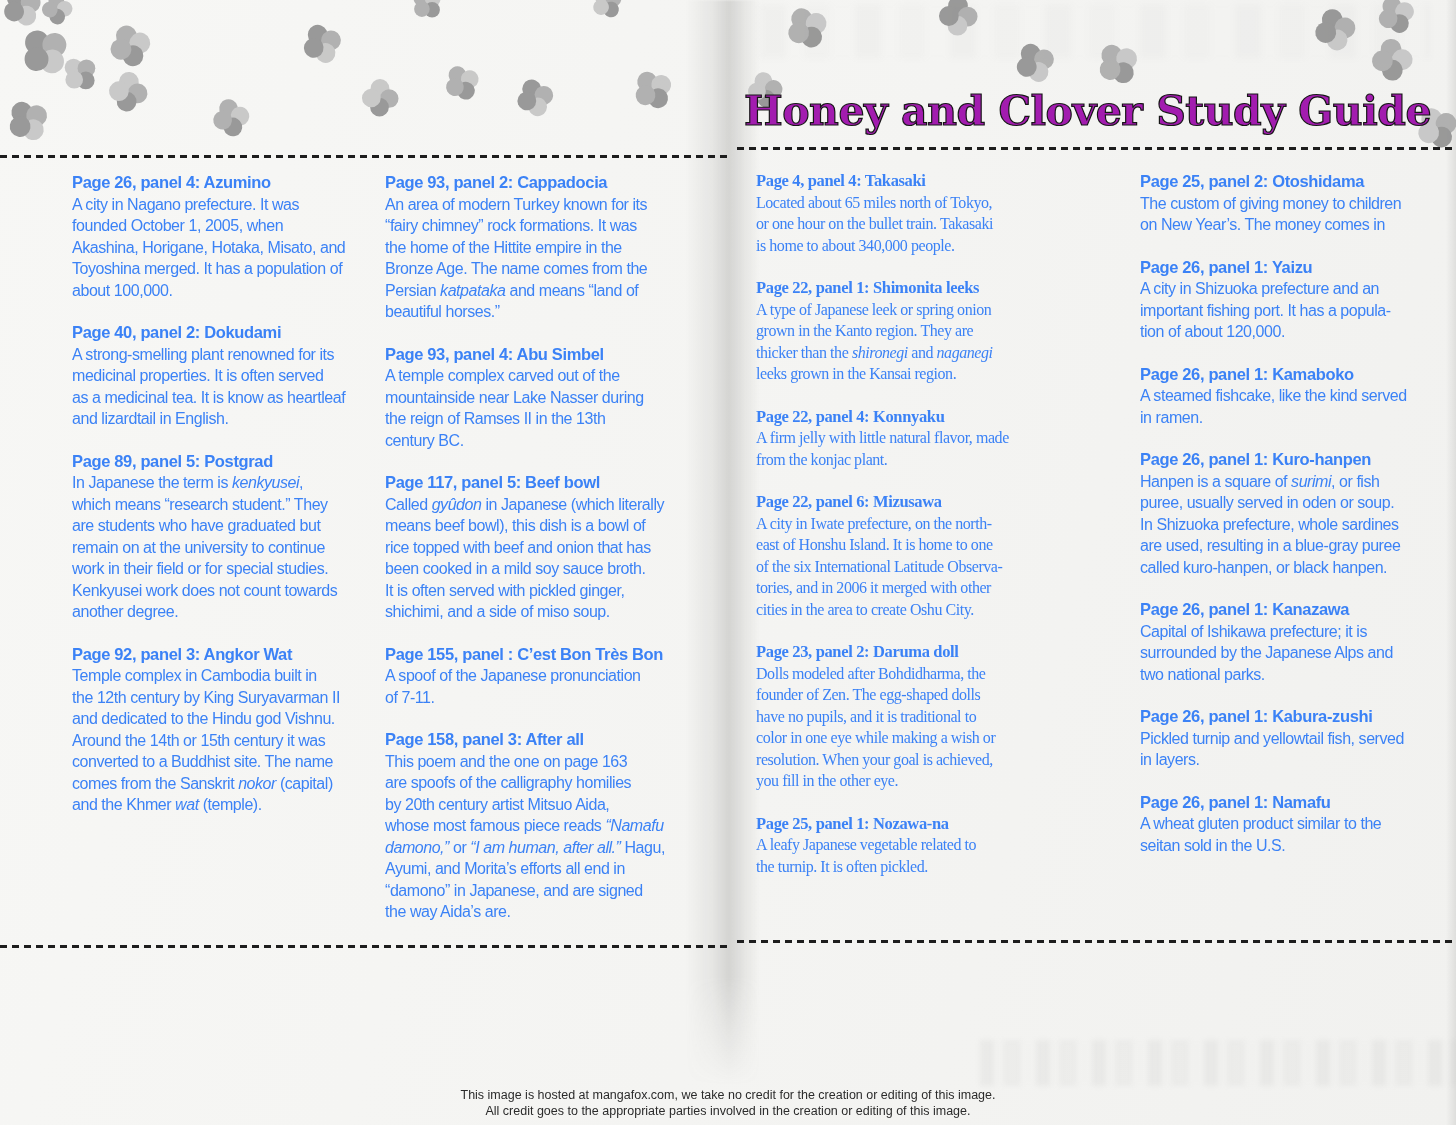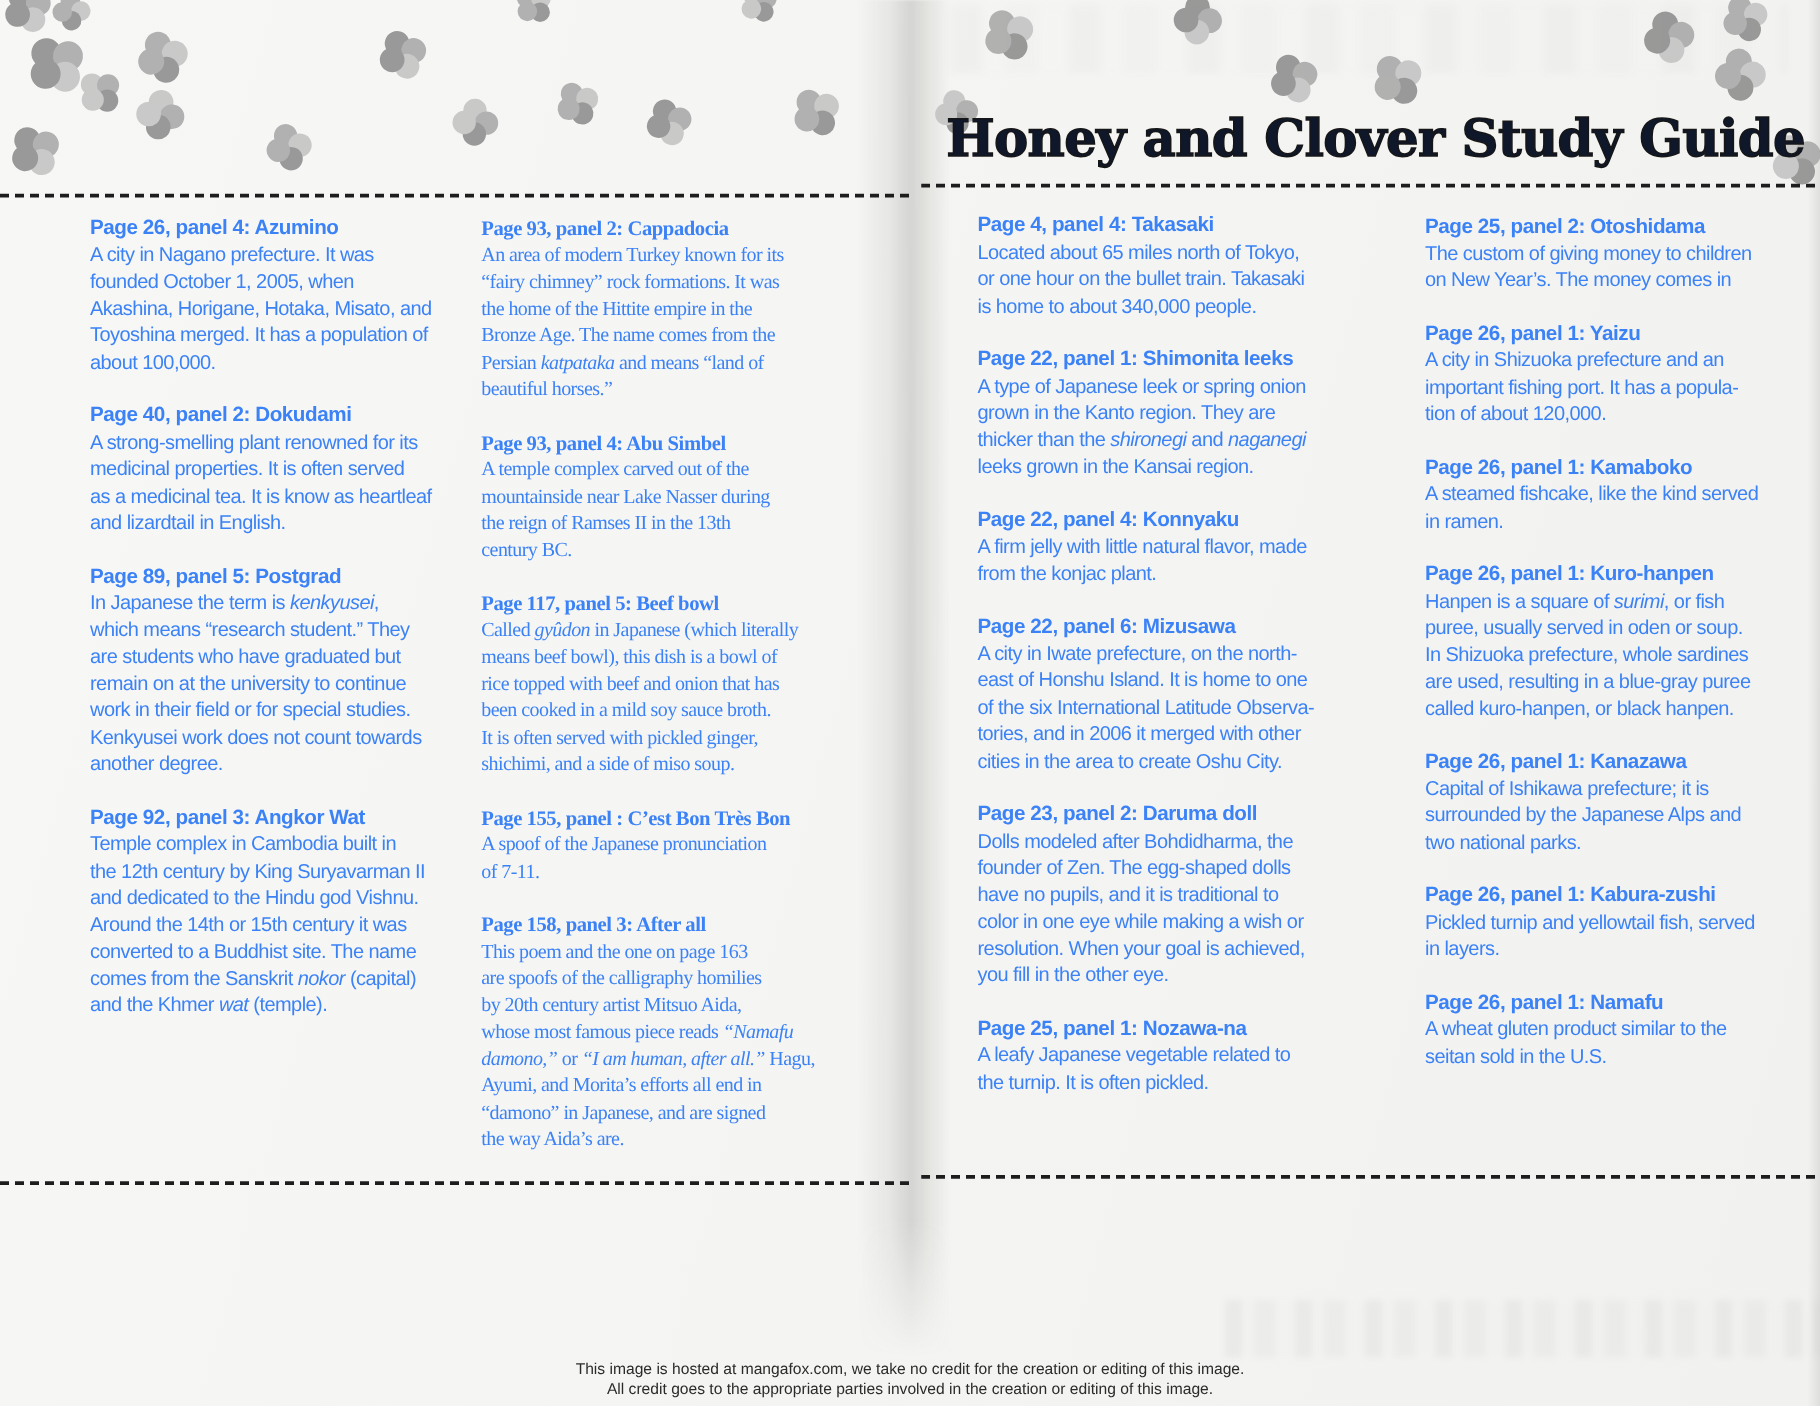--- a/index.html
+++ b/index.html
@@ -24,38 +24,38 @@
   .bleed-top{position:absolute;left:760px;top:4px;width:670px;height:55px;opacity:.30;filter:blur(3px);
     background:repeating-linear-gradient(to right,rgba(150,150,150,.16) 0 26px,rgba(200,200,200,.02) 26px 44px,
       rgba(160,160,160,.12) 44px 70px,rgba(210,210,210,.02) 70px 95px);}
   .bleed-bottom{position:absolute;left:980px;top:1040px;width:476px;height:46px;opacity:.5;filter:blur(2.5px);
     background:repeating-linear-gradient(to right,rgba(150,150,150,.20) 0 14px,rgba(205,205,205,.04) 14px 23px,
       rgba(160,160,160,.16) 23px 41px,rgba(215,215,215,.03) 41px 56px);}
 
   
   .title{
     position:absolute;left:744px;top:88px;width:700px;margin:0;
-    text-align:right;color:#0f172a;
+    text-align:left;color:#a21caf;
     font-family:"DejaVu Serif",serif;font-weight:bold;font-size:41px;line-height:46px;
     letter-spacing:-.5px;-webkit-text-stroke:1.2px #161616;
   }
 
   
   .dash{position:absolute;height:3px;
     background:repeating-linear-gradient(to right,#1d1d1d 0 7px,transparent 7px 12px);}
   .dash-tl{left:0;top:155px;width:728px;}
   .dash-tr{left:737px;top:147px;width:719px;}
   .dash-bl{left:0;top:945px;width:728px;}
   .dash-br{left:737px;top:940px;width:719px;}
 
   
   .col{position:absolute;width:330px;color:#3b82f6;font-size:16px;line-height:21.5px;letter-spacing:-.45px;}
   .col-1{left:72px;top:172px;}
-  .col-2{left:385px;top:172px;font-family:Liberation Serif, serif;}
-  .col-3{left:782px;top:170px;}
+  .col-2{left:385px;top:172px;}
+  .col-3{left:756px;top:170px;font-family:Liberation Serif, serif;}
   .col-4{left:1140px;top:171px;}
   .entry{margin:0 0 21px 0;}
   .heading{font-weight:bold;font-size:16.5px;letter-spacing:-.35px;white-space:nowrap;}
   .line{white-space:nowrap;}
 
   
   #clovers{position:absolute;inset:0;pointer-events:none;}
   #clovers svg{position:absolute;opacity:.88;}
 
   

